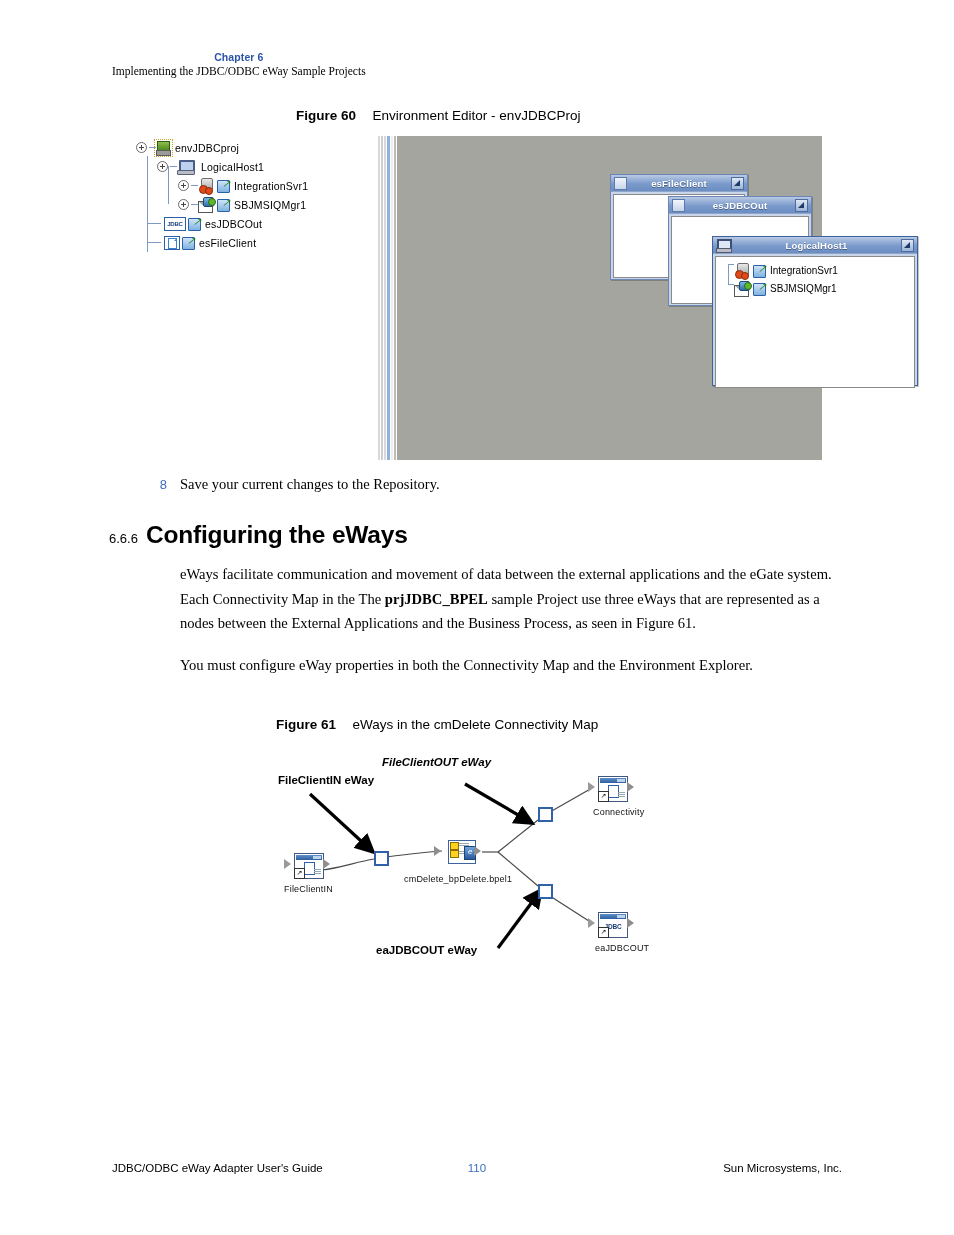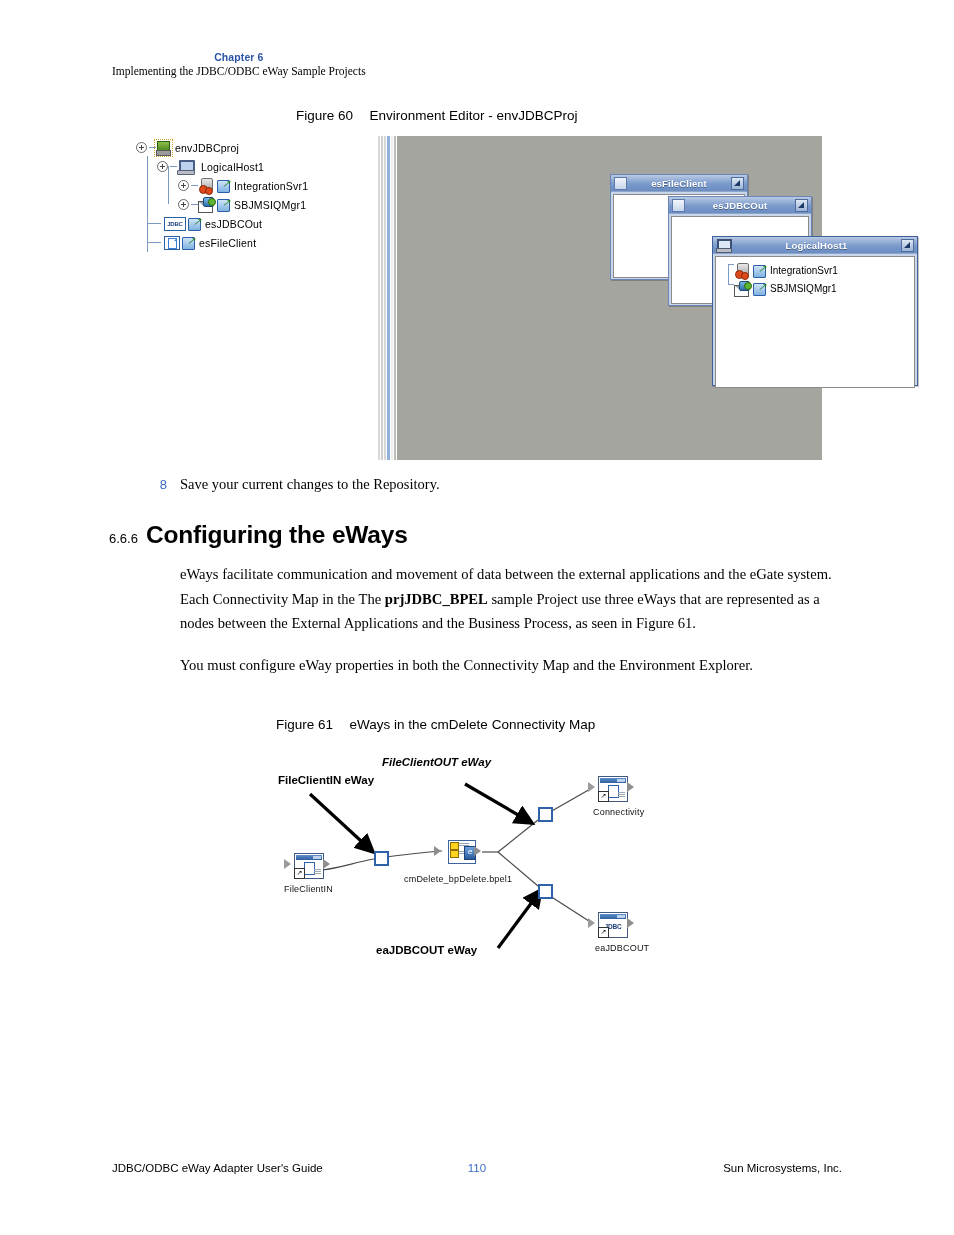--- a/index.html
+++ b/index.html
@@ -45,21 +45,21 @@
   }
 
   
   .figcap {
     position: absolute;
     font-family: "Liberation Sans", sans-serif;
     font-size: 13.5px;
     color: #000;
     white-space: nowrap;
   }
-  .figcap .fignum { font-weight: normal; }
+  .figcap .fignum { font-weight: bold; }
   .figcap .figtitle { font-weight: normal; }
 
   
   #figure60 {
     position: absolute;
     left: 128px;
     top: 136px;
     width: 694px;
     height: 324px;
   }

